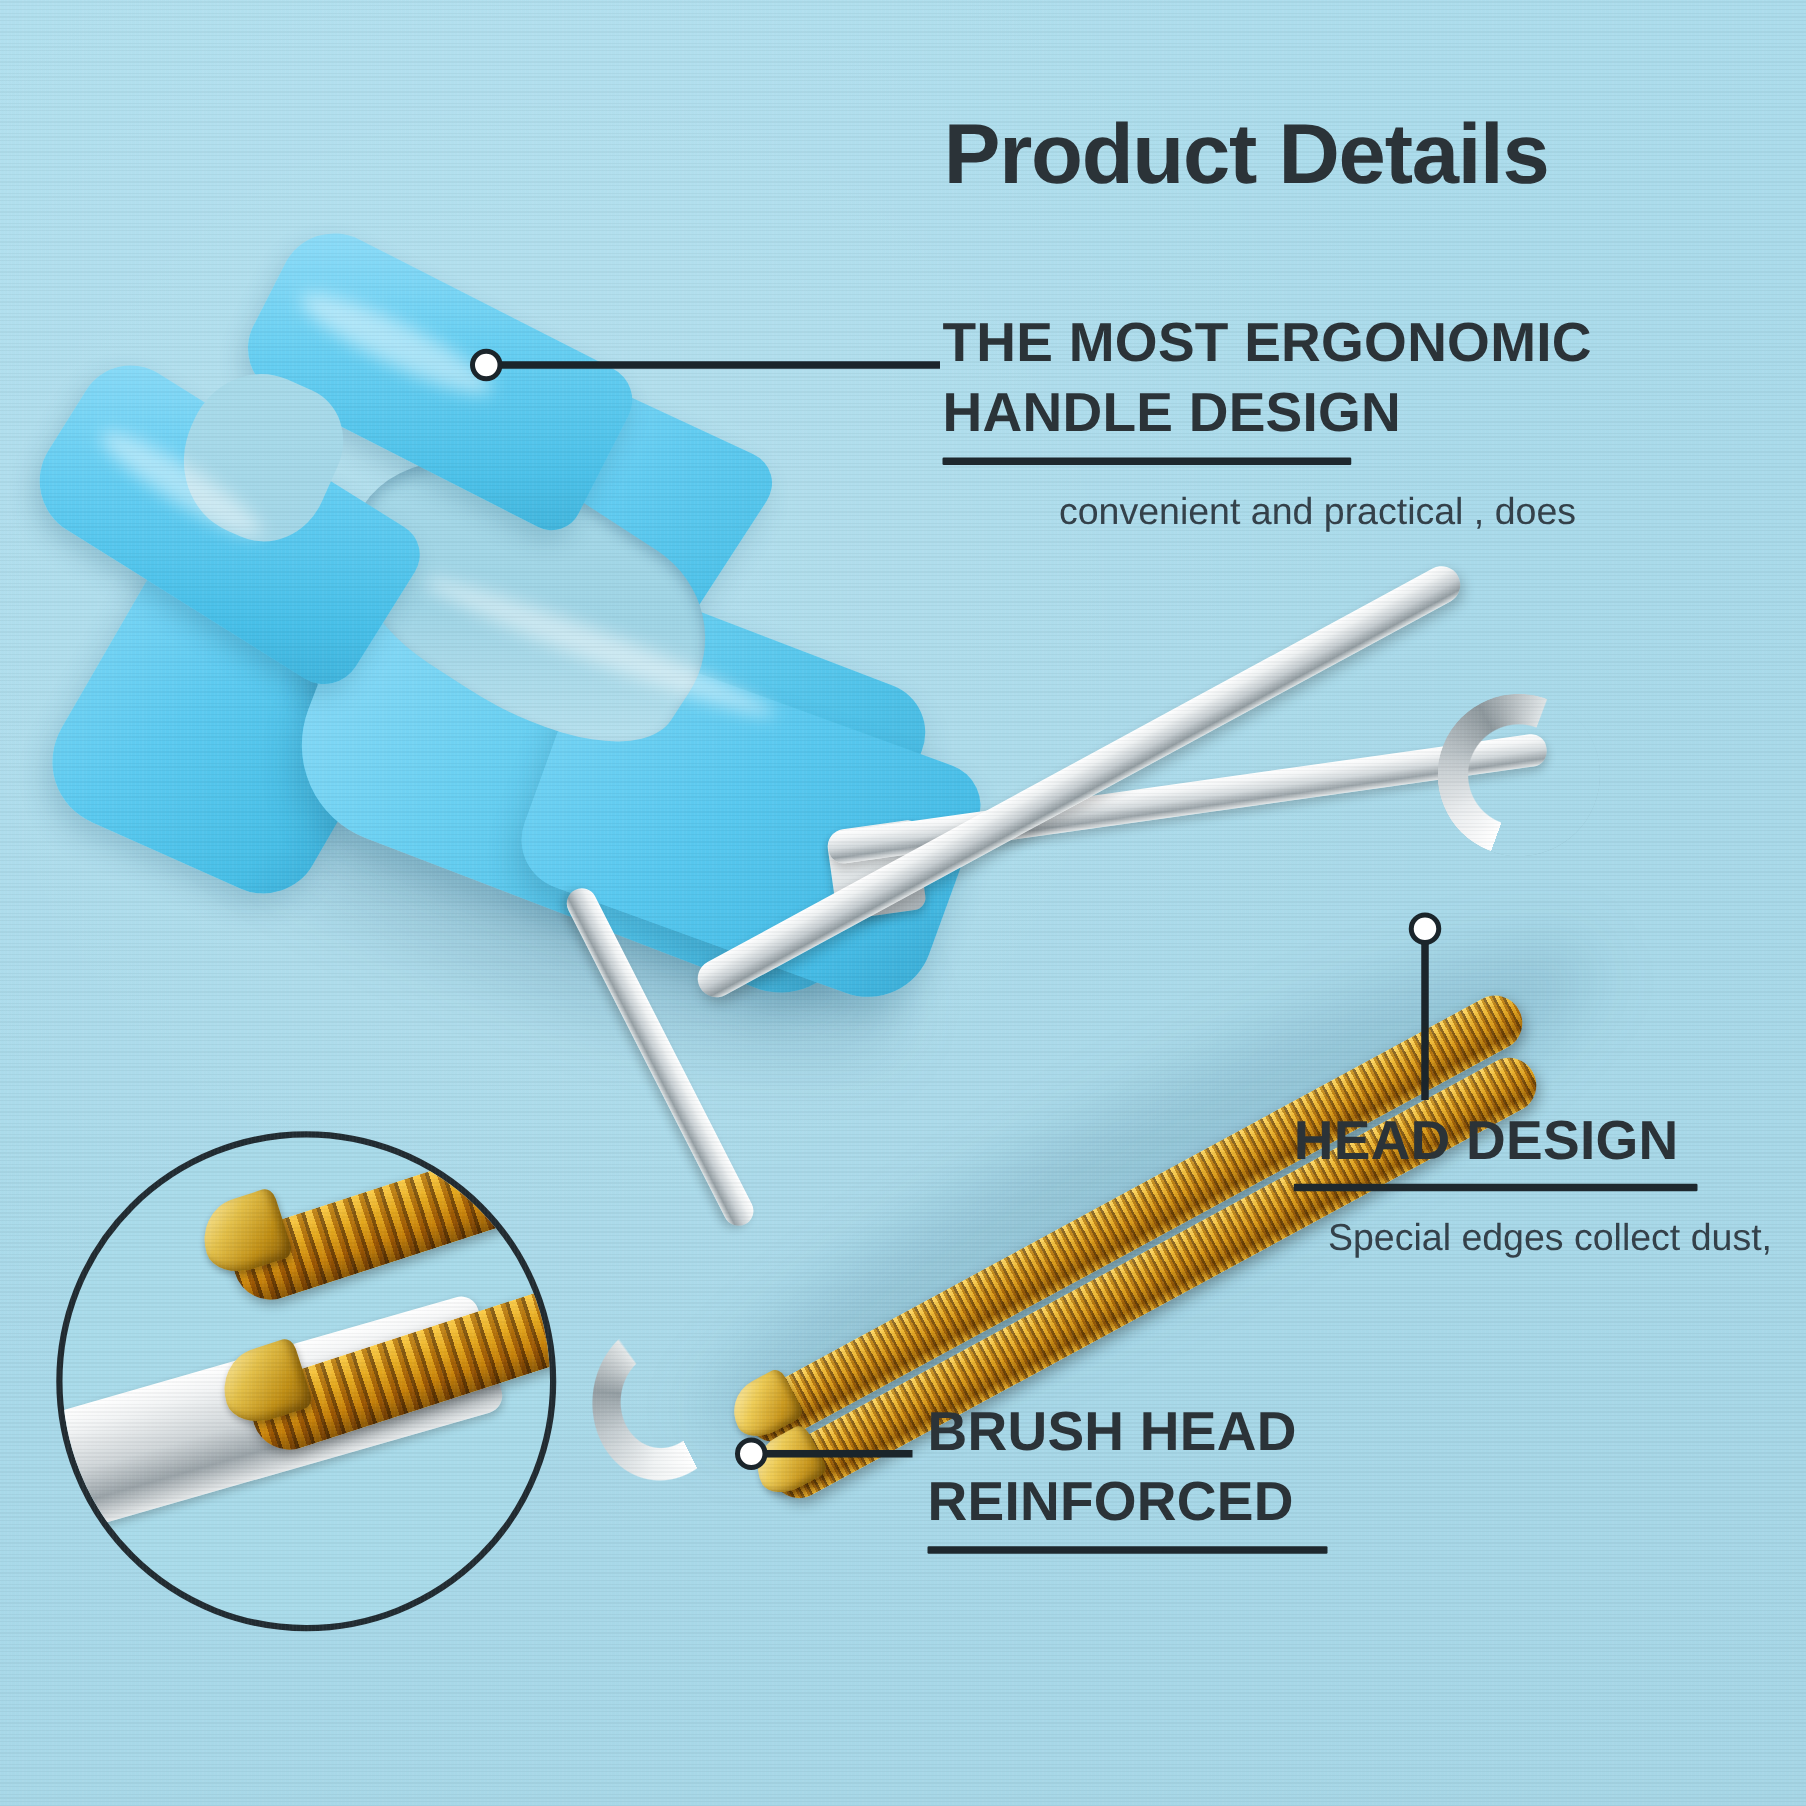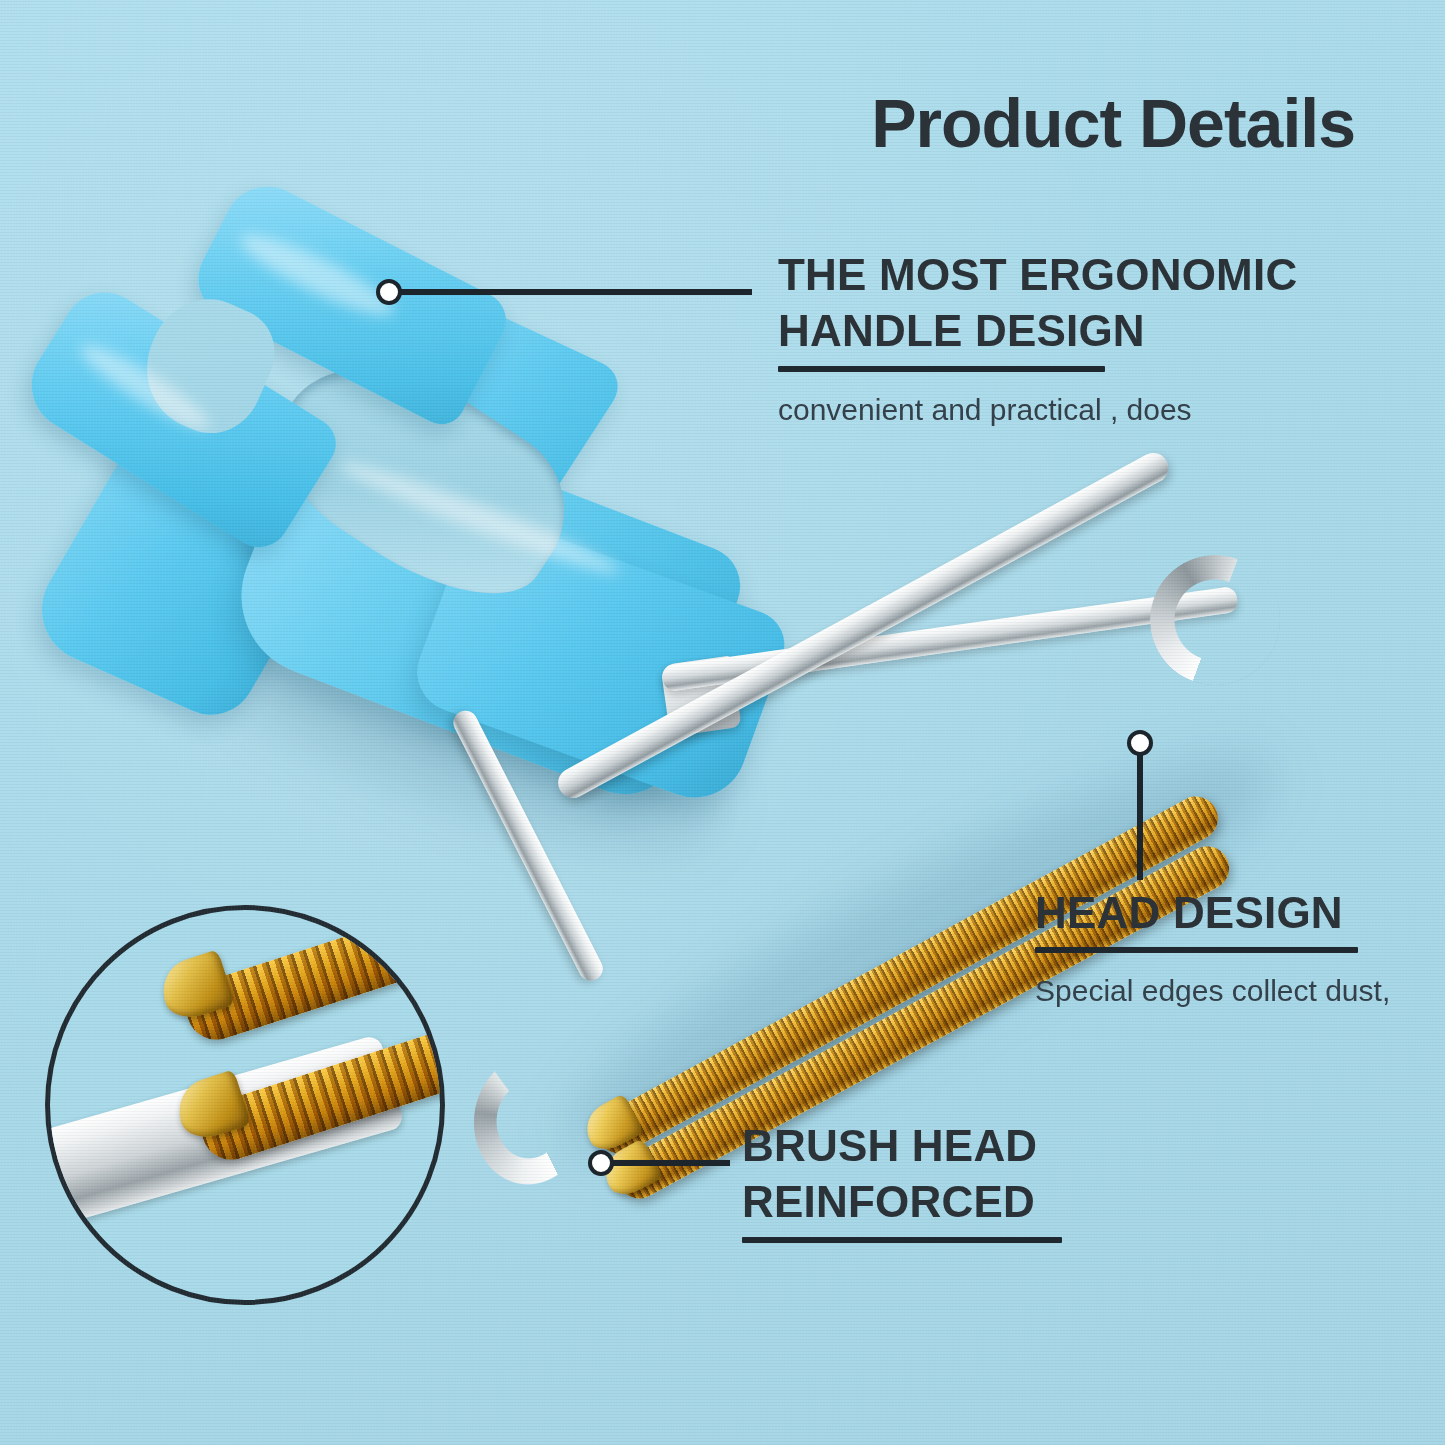--- a/index.html
+++ b/index.html
@@ -19,34 +19,35 @@
   #grain{
     position:absolute;inset:0;pointer-events:none;opacity:.07;
     background-image:
       repeating-linear-gradient(0deg, rgba(0,0,0,.5) 0 1px, rgba(0,0,0,0) 1px 3px),
       repeating-linear-gradient(90deg, rgba(255,255,255,.5) 0 1px, rgba(255,255,255,0) 1px 3px);
   }
   
   .page-title{
     position:absolute;left:755px;top:88px;width:600px;
     font-size:68px;font-weight:bold;color:#2b3338;
-    letter-spacing:-1px;text-align:right;line-height:1.05;
+    letter-spacing:-1px;line-height:1.05;
     white-space:nowrap;
   }
   .cal-head{
     font-size:44px;font-weight:bold;color:#2b3338;
     letter-spacing:.2px;line-height:1.28;
   }
   .cal-rule{height:6px;background:#1e282e;margin-top:6px;border-radius:1px;}
   .cal-body{
     font-size:30px;color:#34414a;line-height:1.35;margin-top:18px;
     font-weight:normal;
+    text-align:center;
   }
   .callout{position:absolute;}
-  #callout-1{left:778px;top:247px;width:600px;}
+  #callout-1{left:754px;top:247px;width:600px;}
   #callout-1 .cal-rule{width:327px;}
   #callout-2{left:1035px;top:885px;width:410px;}
   #callout-2 .cal-rule{width:323px;}
   #callout-3{left:742px;top:1118px;width:470px;}
   #callout-3 .cal-rule{width:320px;}
 
   
   .leader-line{position:absolute;background:#1b252b;}
   .leader-dot{
     position:absolute;width:26px;height:26px;border-radius:50%;

